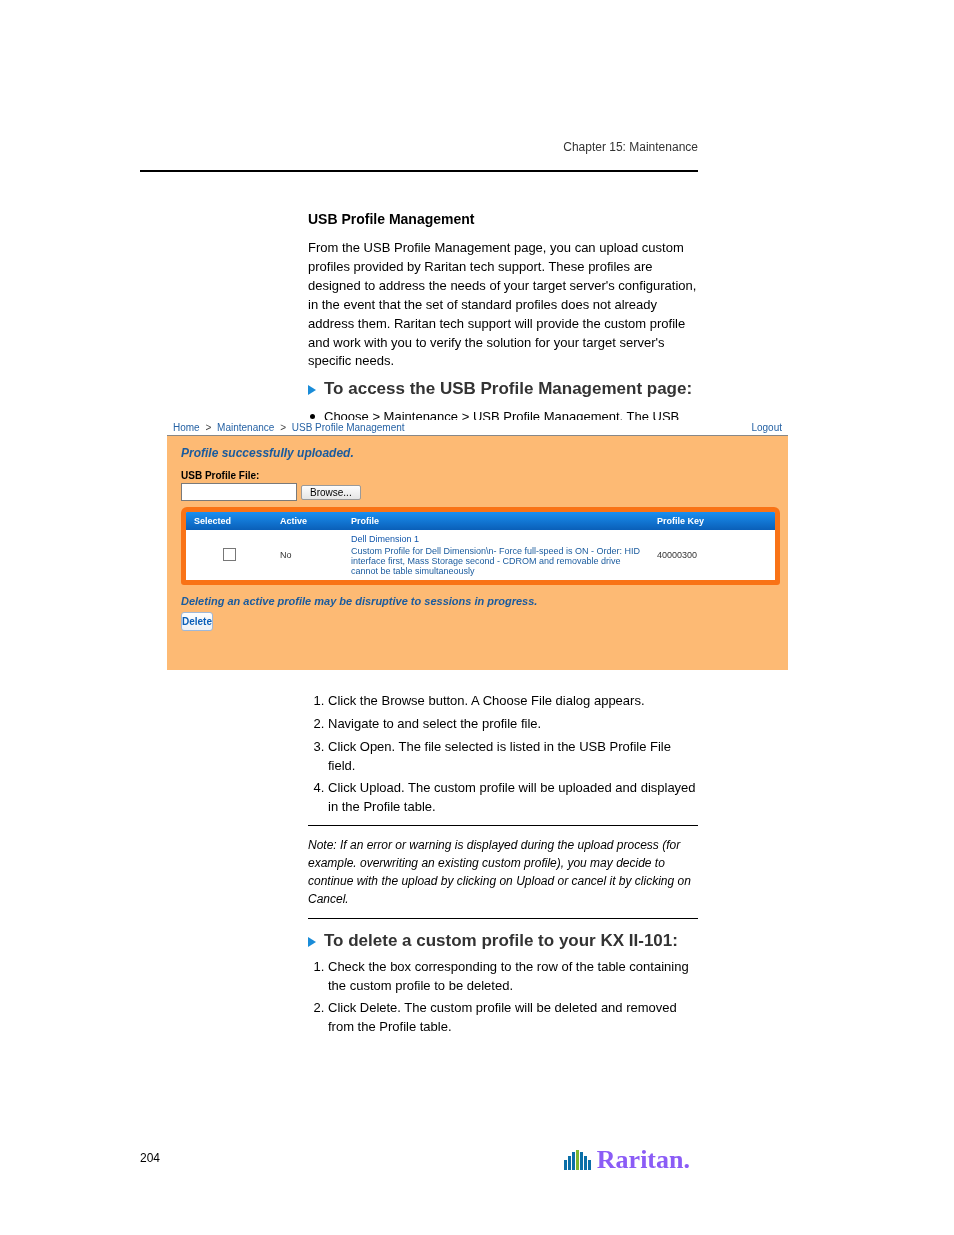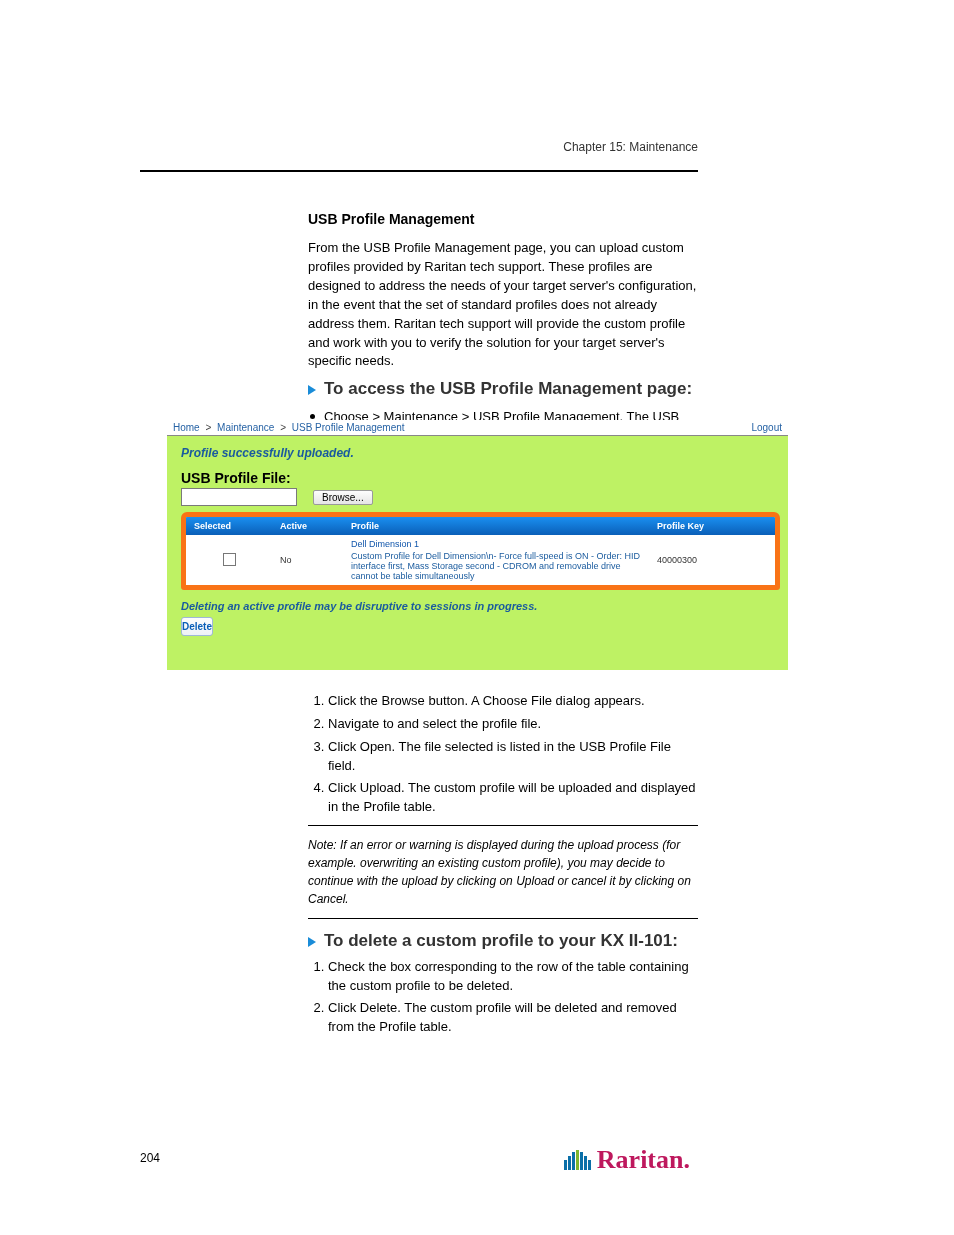--- a/index.html
+++ b/index.html
@@ -80,21 +80,21 @@
     position: absolute;
     left: 167px;
     top: 420px;
     width: 621px;
     height: 250px;
     font-family: Tahoma, Arial, sans-serif;
   }
   .shot .panel {
     position: absolute;
     left: 0; right: 0; top: 0; bottom: 0;
-    background: #bef264;
+    background: #fdba74;
   }
   .bc-bar {
     background: #fff;
     border-bottom: 1px solid #888;
     font-size: 10px;
     color: #2763a5;
     padding: 2px 6px;
     display: flex;
     justify-content: space-between;
   }
@@ -104,25 +104,25 @@
     font-style: italic;
     font-weight: bold;
     color: #1a5b9e;
     font-size: 12px;
     margin: 10px 0 10px 14px;
   }
   .field-row {
     margin: 6px 0 6px 14px;
     font-size: 10px;
   }
-  .field-row label { font-weight: bold; font-size: 14px; }
+  .field-row label { font-weight: bold; font-size: 10px; }
   .file-row {
     display: flex;
     align-items: center;
-    gap: 16px;
+    gap: 4px;
     margin-top: 2px;
   }
   .file-input {
     width: 110px;
     height: 16px;
     border: 1px solid #7a7a7a;
     background: #fff;
     font-size: 10px;
     padding: 0 2px;
   }
@@ -231,21 +231,21 @@
   .logo .bars span:nth-child(2){height:14px;margin-top:6px}
   .logo .bars span:nth-child(3){height:18px;margin-top:2px}
   .logo .bars span:nth-child(4){height:20px;margin-top:0;background:#7fb52e}
   .logo .bars span:nth-child(5){height:18px;margin-top:2px}
   .logo .bars span:nth-child(6){height:14px;margin-top:6px}
   .logo .bars span:nth-child(7){height:10px;margin-top:10px}
   .logo-text {
     font-family: Georgia, 'Times New Roman', serif;
     font-size: 26px;
     font-weight: bold;
-    color: #be185d;
+    color: #8b5cf6;
   }
   .pgnum {
     position: absolute;
     left: 140px;
     bottom: 70px;
     font-size: 12px;
   }
 </style>
 </head>
 <body>

